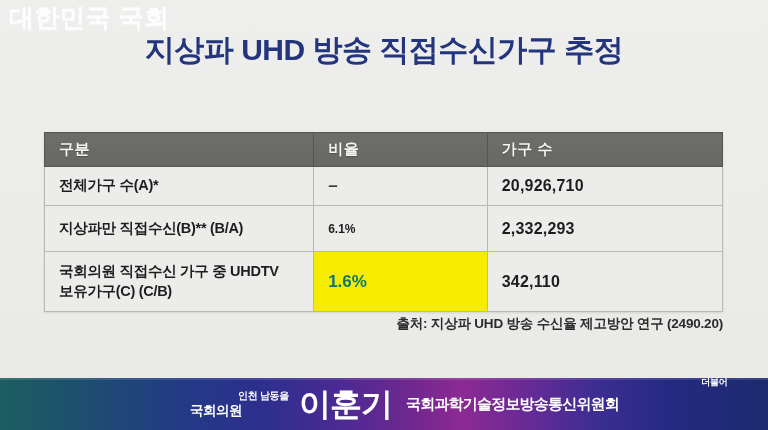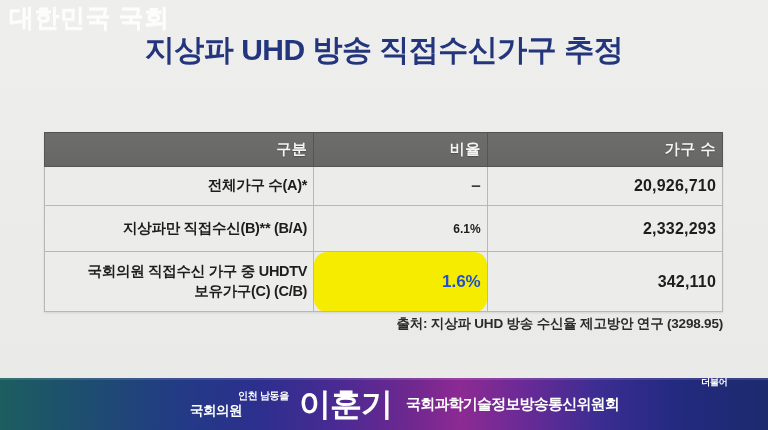--- a/index.html
+++ b/index.html
@@ -65,23 +65,23 @@
     color: #1d1d1d;
     box-shadow: 0 1px 2px rgba(0,0,0,0.10);
   }
   table.data col.c1 { width: 39.7%; }
   table.data col.c2 { width: 25.6%; }
   table.data col.c3 { width: 34.7%; }
 
   table.data th,
   table.data td {
     border: 1px solid #b8b9b6;
-    text-align: right;
+    text-align: left;
     vertical-align: middle;
-    padding: 0 6px;
+    padding: 0 14px;
   }
   table.data thead th {
     height: 33px;
     background: linear-gradient(180deg, #6d6e6b 0%, #676865 100%);
     color: #f4f4f2;
     font-size: 15px;
     font-weight: 700;
     letter-spacing: 0.5px;
     border-color: #555653;
     text-shadow: 0 1px 1px rgba(0,0,0,0.25);
@@ -109,25 +109,24 @@
     color: #3a3a3a;
   }
   td.label {
     font-size: 14.5px;
     font-weight: 700;
     line-height: 1.35;
     letter-spacing: -0.3px;
   }
   td.highlight {
     background: #f5ec00 !important;
-    color: #1d4ed8;
+    color: #0f766e;
     font-weight: 700;
     font-size: 17px;
     border-color: #cfc700;
-    border-radius: 13px;
   }
 
   
   .source {
     position: absolute;
     right: 45px;
     top: 315px;
     font-size: 13.5px;
     font-weight: 700;
     color: #2b2b2b;
@@ -272,21 +271,21 @@
             <span>국회의원 직접수신 가구 중 UHDTV</span><br>
             <span>보유가구(C)  (C/B)</span>
           </td>
           <td class="highlight">1.6%</td>
           <td class="num">342,110</td>
         </tr>
       </tbody>
     </table>
   </div>
 
-  <div class="source">출처: 지상파 UHD 방송 수신율 제고방안 연구 (3298.95)</div>
+  <div class="source">출처: 지상파 UHD 방송 수신율 제고방안 연구 (2490.20)</div>
 
   <div class="banner">
     <div class="banner-center">
       <div class="mp-block">
         <span class="mp-region">인천 남동을</span>
         <span class="mp-role">국회의원</span>
       </div>
       <div class="mp-name">이훈기</div>
       <div class="mp-committee">국회과학기술정보방송통신위원회</div>
     </div>

